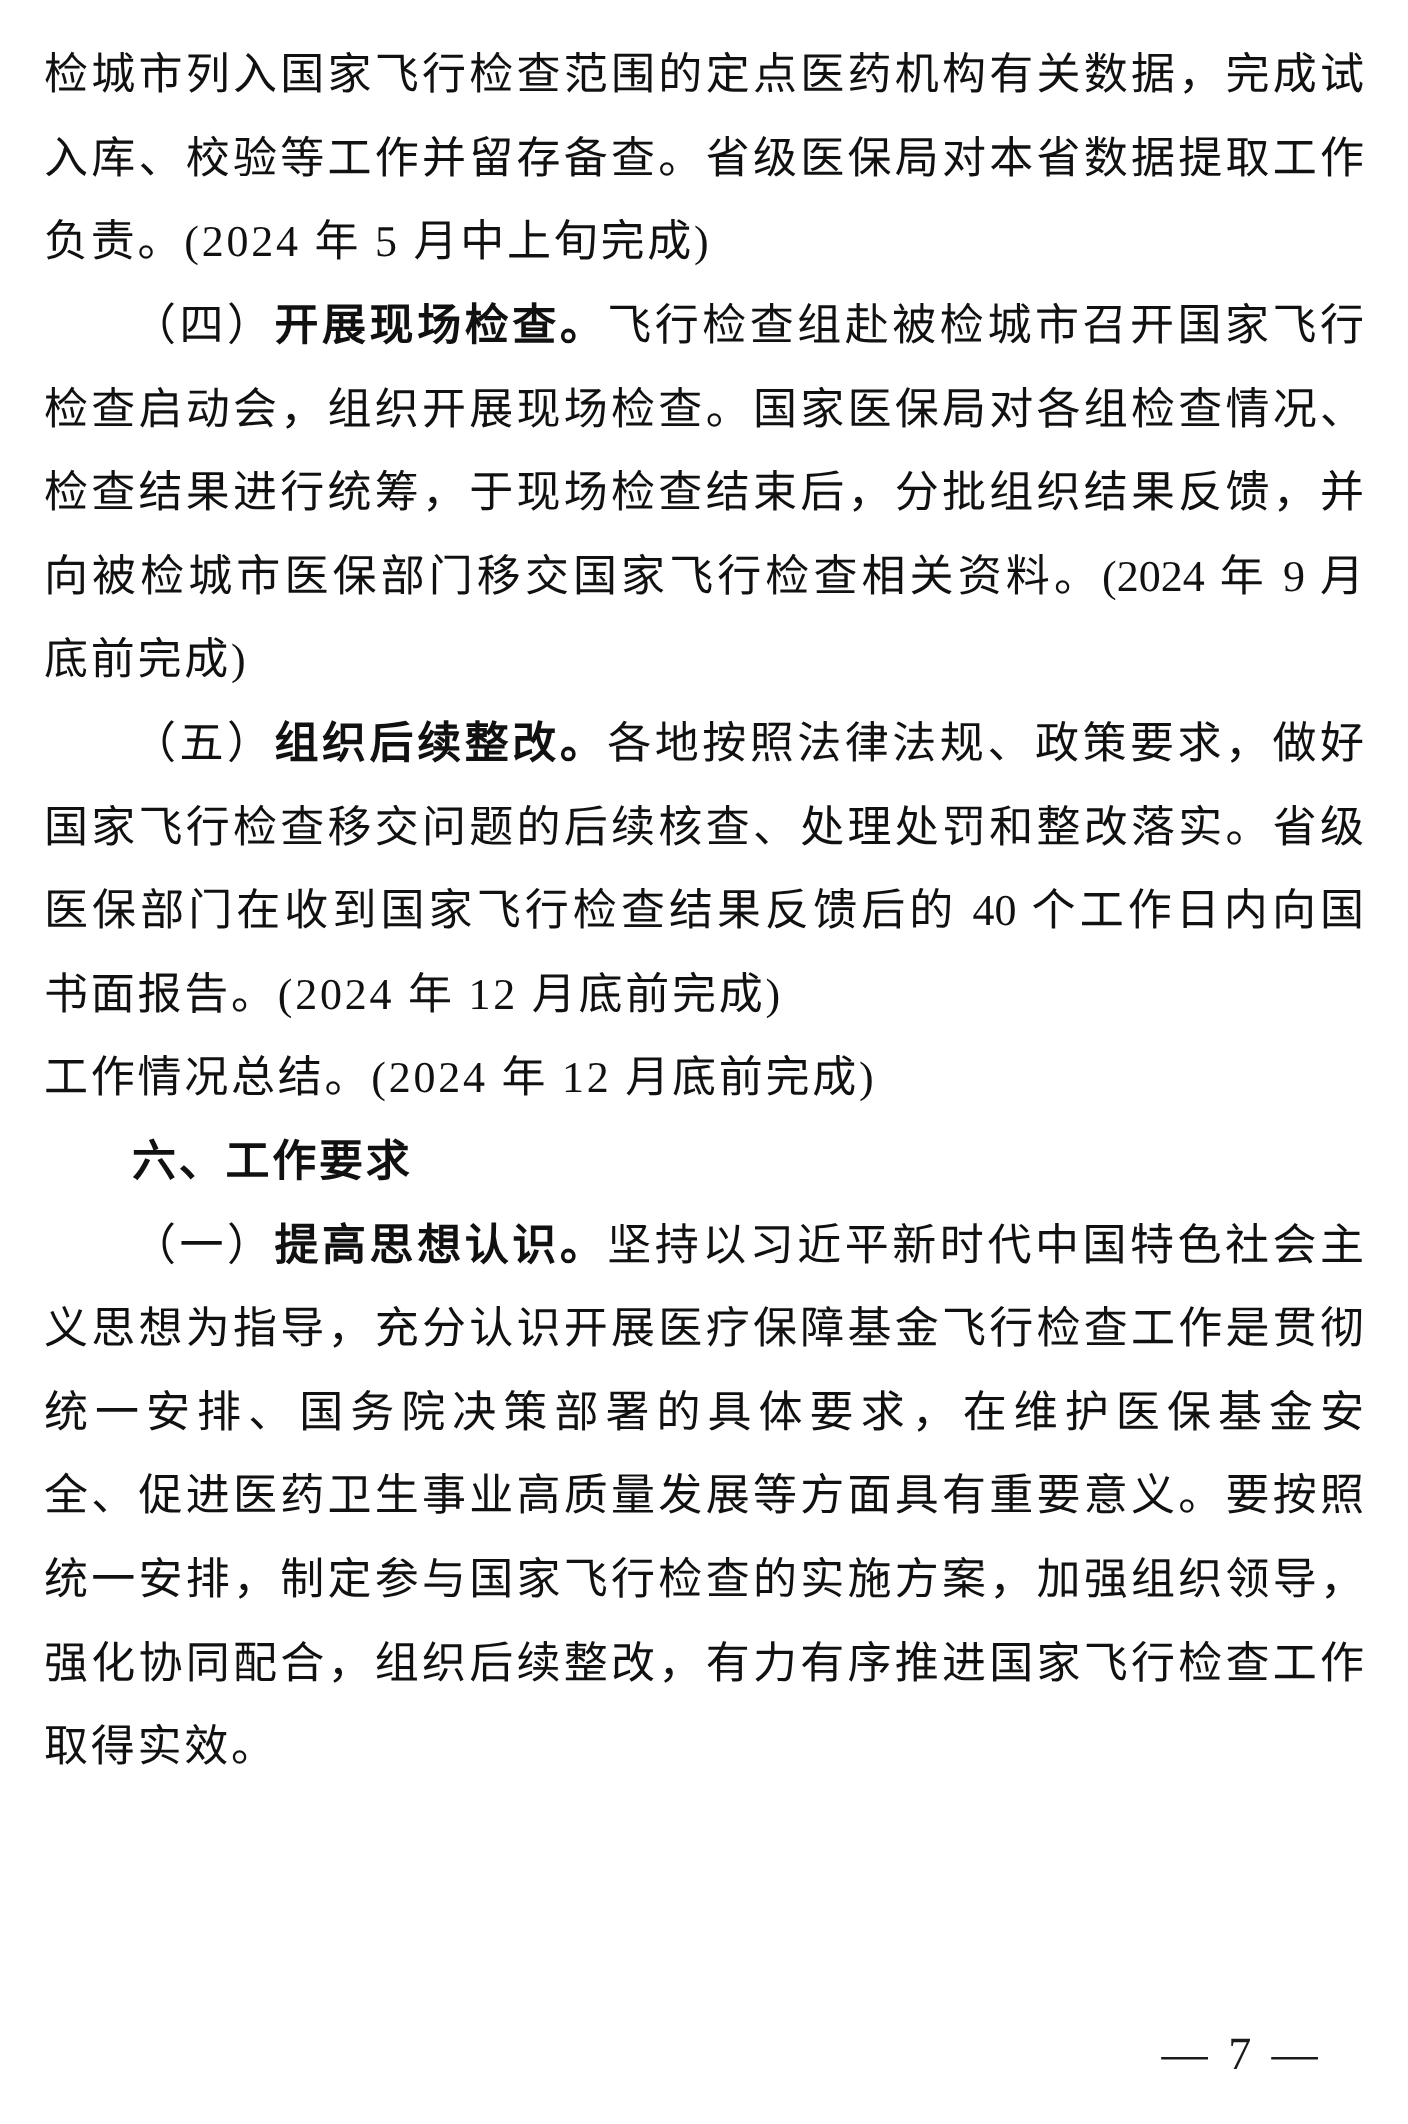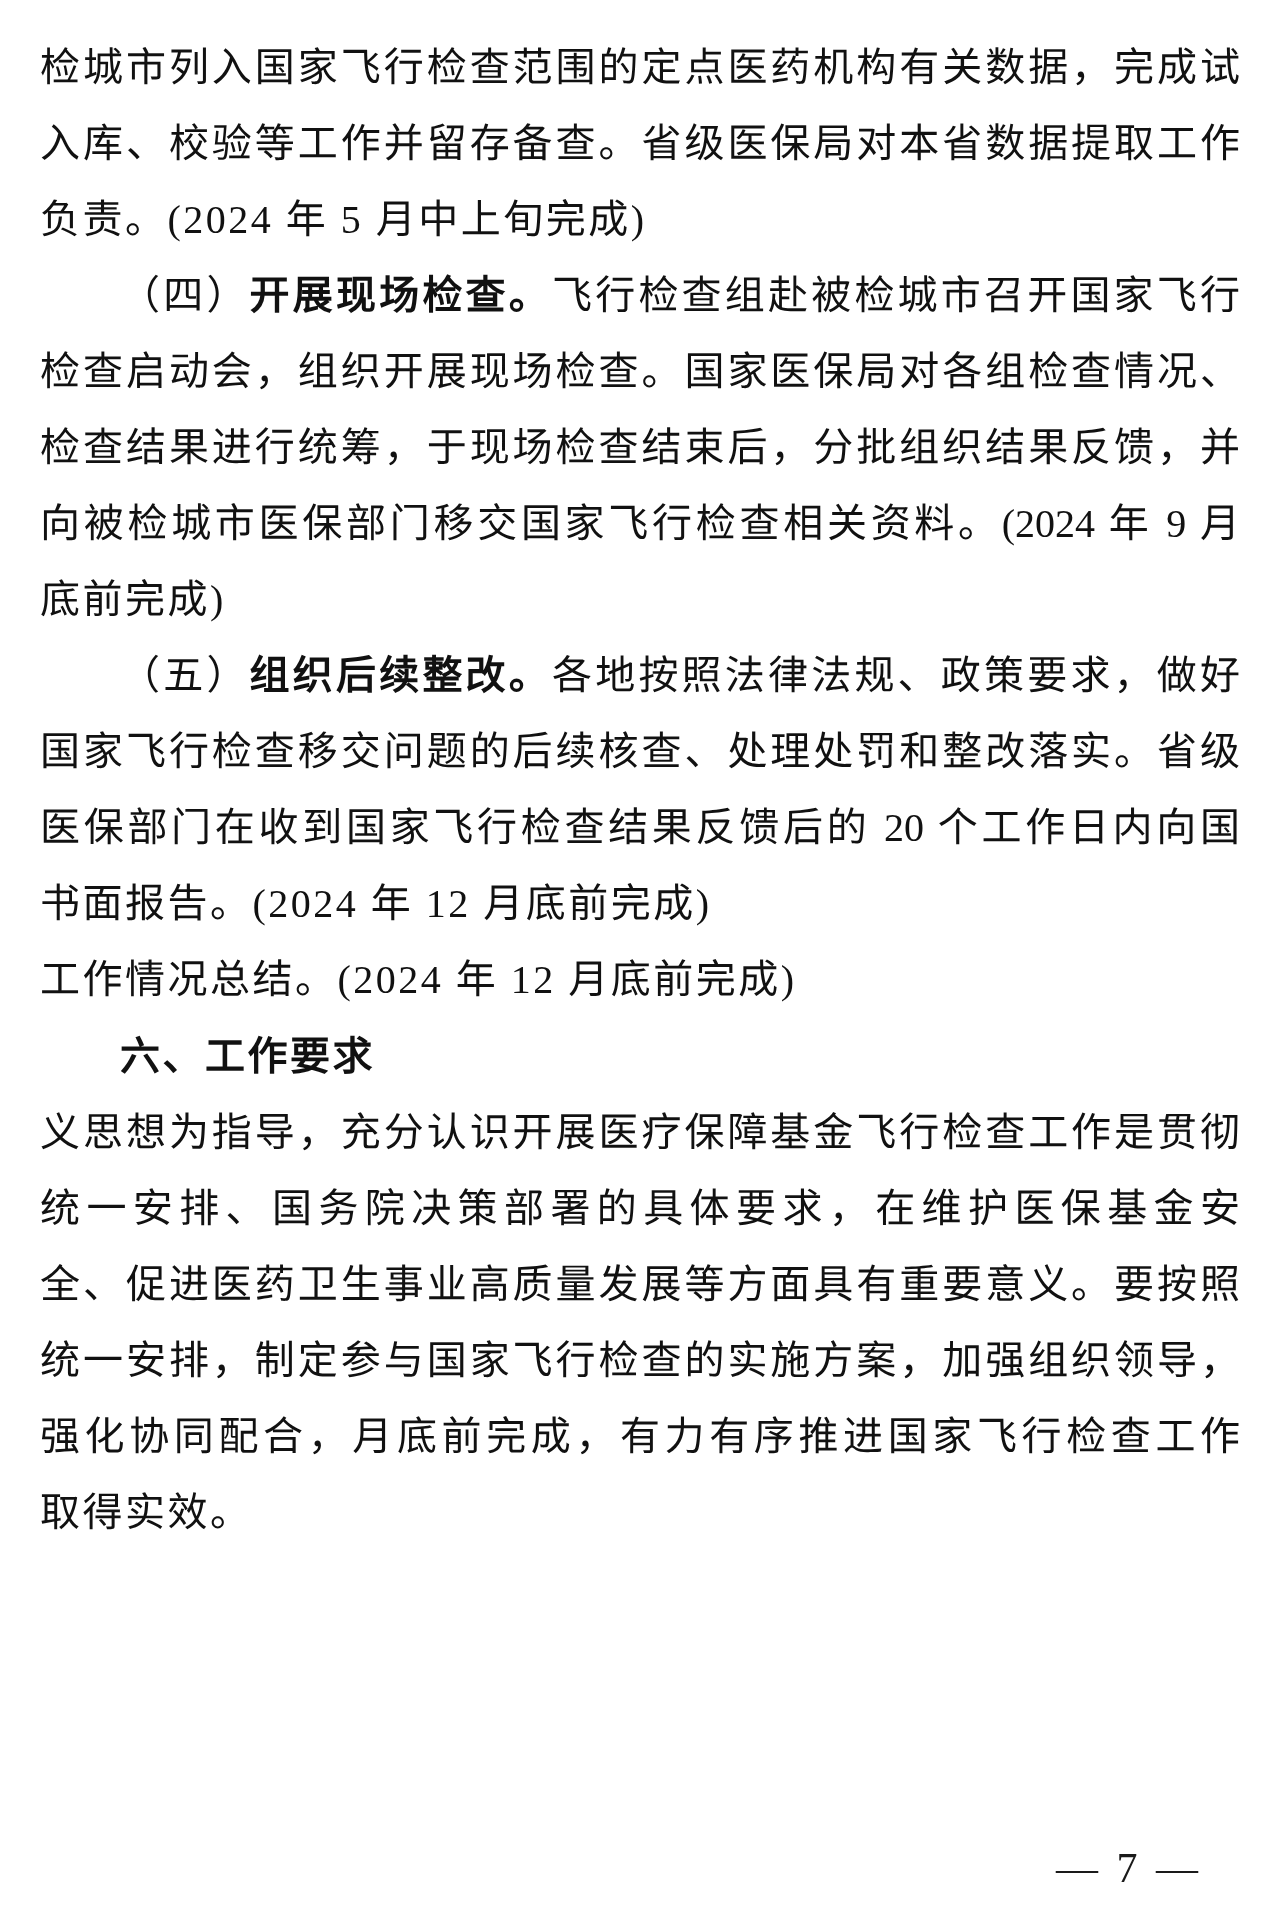--- a/index.html
+++ b/index.html
@@ -61,25 +61,26 @@
     <div class="line fill"><span class="seg body">检城市列入国家飞行检查范围的定点医药机构有关数据，完成试</span></div>
     <div class="line fill"><span class="seg body">入库、校验等工作并留存备查。省级医保局对本省数据提取工作</span></div>
     <div class="line"><span class="seg body">负责。(2024 年 5 月中上旬完成)</span></div>
     <div class="line fill indent"><span class="seg body">（四）</span><span class="seg subhead">开展现场检查。</span><span class="seg body">飞行检查组赴被检城市召开国家飞行</span></div>
     <div class="line fill"><span class="seg body">检查启动会，组织开展现场检查。国家医保局对各组检查情况、</span></div>
     <div class="line fill"><span class="seg body">检查结果进行统筹，于现场检查结束后，分批组织结果反馈，并</span></div>
     <div class="line fill"><span class="seg body">向被检城市医保部门移交国家飞行检查相关资料。(2024 年 9 月</span></div>
     <div class="line"><span class="seg body">底前完成)</span></div>
     <div class="line fill indent"><span class="seg body">（五）</span><span class="seg subhead">组织后续整改。</span><span class="seg body">各地按照法律法规、政策要求，做好</span></div>
     <div class="line fill"><span class="seg body">国家飞行检查移交问题的后续核查、处理处罚和整改落实。省级</span></div>
-    <div class="line fill"><span class="seg body">医保部门在收到国家飞行检查结果反馈后的 20 个工作日内向国</span></div>
+    <div class="line fill"><span class="seg body">医保部门在收到国家飞行检查结果反馈后的 40 个工作日内向国</span></div>
     <div class="line"><span class="seg body">书面报告。(2024 年 12 月底前完成)</span></div>
     <div class="line"><span class="seg body">工作情况总结。(2024 年 12 月底前完成)</span></div>
     <div class="line indent"><span class="seg heading">六、工作要求</span></div>
+    <div class="line fill indent"><span class="seg body">（一）</span><span class="seg subhead">提高思想认识。</span><span class="seg body">坚持以习近平新时代中国特色社会主</span></div>
     <div class="line fill"><span class="seg body">义思想为指导，充分认识开展医疗保障基金飞行检查工作是贯彻</span></div>
     <div class="line fill"><span class="seg body">统一安排、国务院决策部署的具体要求，在维护医保基金安</span></div>
     <div class="line fill"><span class="seg body">全、促进医药卫生事业高质量发展等方面具有重要意义。要按照</span></div>
     <div class="line fill"><span class="seg body">统一安排，制定参与国家飞行检查的实施方案，加强组织领导，</span></div>
-    <div class="line fill"><span class="seg body">强化协同配合，月底前完成，有力有序推进国家飞行检查工作</span></div>
+    <div class="line fill"><span class="seg body">强化协同配合，组织后续整改，有力有序推进国家飞行检查工作</span></div>
     <div class="line"><span class="seg body">取得实效。</span></div>
   </div>
 
 <div class="page-number">— 7 —</div>
 
 </body></html>

